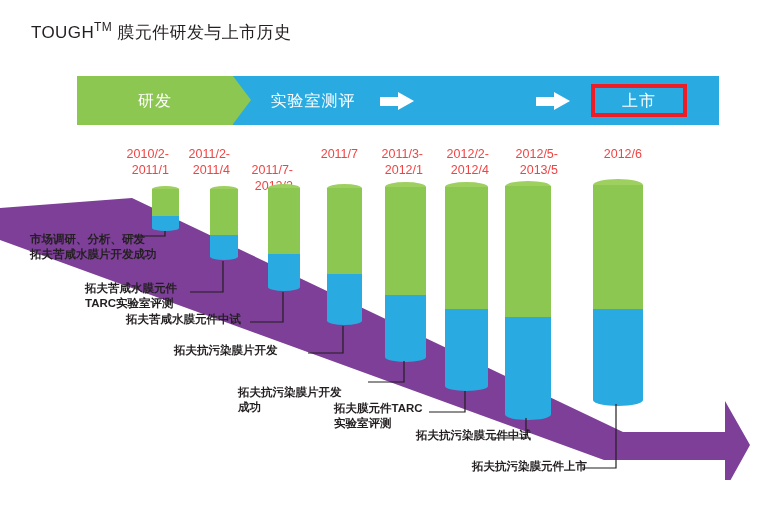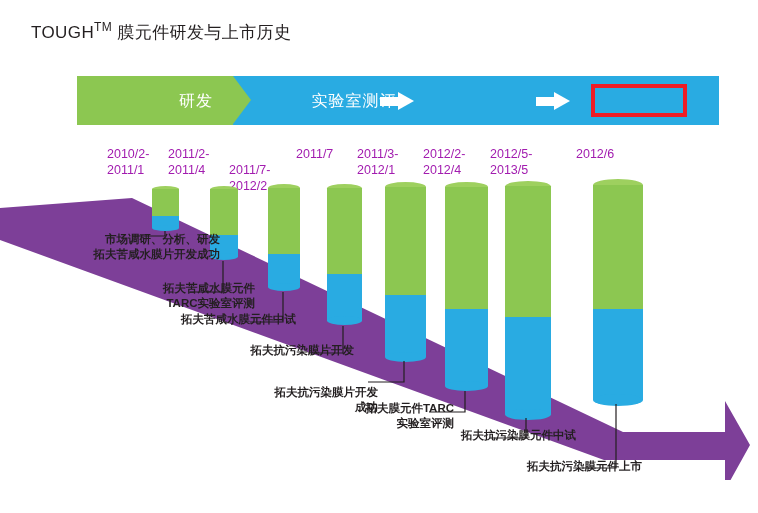--- a/index.html
+++ b/index.html
@@ -61,21 +61,20 @@
   .stage-label {
     position: absolute;
     top: 0;
     height: 49px;
     line-height: 49px;
     color: #ffffff;
     font-size: 16px;
     letter-spacing: 1px;
     text-align: center;
     white-space: nowrap;
-    padding-left: 41px;
   }
   #stage-0 { left: 0px;   width: 156px; }
   #stage-1 { left: 178px; width: 116px; }
   #stage-2 { left: 360px; width: 90px; }
   #stage-3 { left: 514px; width: 96px; }
 
   .banner-arrow {
     position: absolute;
     top: 16px;
     width: 34px;
@@ -105,22 +104,22 @@
     width: 96px;
     height: 33px;
     border: 4px solid #ee1c25;
     box-sizing: border-box;
   }
 
   
   .date-label {
     position: absolute;
     font-size: 12.5px;
-    color: #a21caf;
-    text-align: left;
+    color: #ef4444;
+    text-align: right;
     line-height: 16px;
     white-space: pre-line;
   }
 
   
   #purple-band {
     position: absolute;
     left: 0;
     top: 150px;
     width: 758px;
@@ -153,41 +152,41 @@
   }
 
   
   .callout-text {
     position: absolute;
     font-size: 11.5px;
     font-weight: bold;
     line-height: 15px;
     color: #231f20;
     white-space: pre-line;
-    text-align: right;
   }
   #leader-lines {
     position: absolute;
     left: 0; top: 0;
     width: 758px; height: 513px;
     pointer-events: none;
   }
 </style>
 </head>
 <body>
 
 <div id="page-title"><span>TOUGH</span><span class="tm">TM</span><span> 膜元件研发与上市历史</span></div>
 
 <div id="process-banner">
   <div class="banner-blue"></div>
   <div class="banner-green"></div>
   <div class="banner-green-chevron"></div>
 
   <div class="stage-label" id="stage-0">研发</div>
   <div class="stage-label" id="stage-1">实验室测评</div>
+  <div class="stage-label" id="stage-3">上市</div>
 
   <div class="banner-arrow" id="banner-arrow-1">
     <div class="shaft"></div>
     <div class="head"></div>
   </div>
   <div class="banner-arrow" id="banner-arrow-2">
     <div class="shaft"></div>
     <div class="head"></div>
   </div>
 

